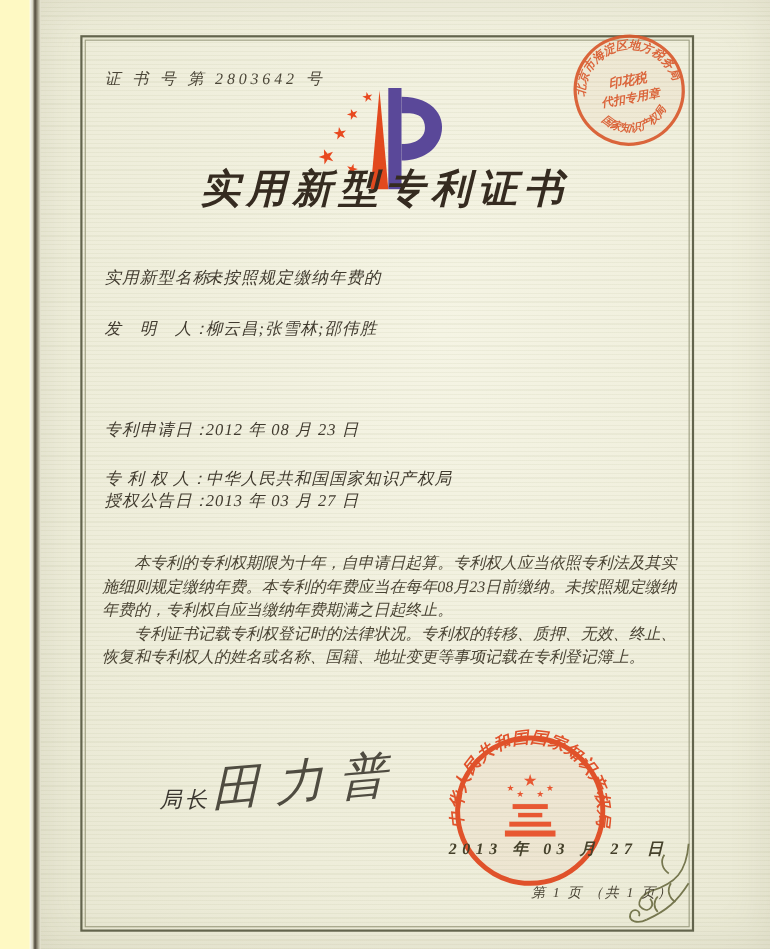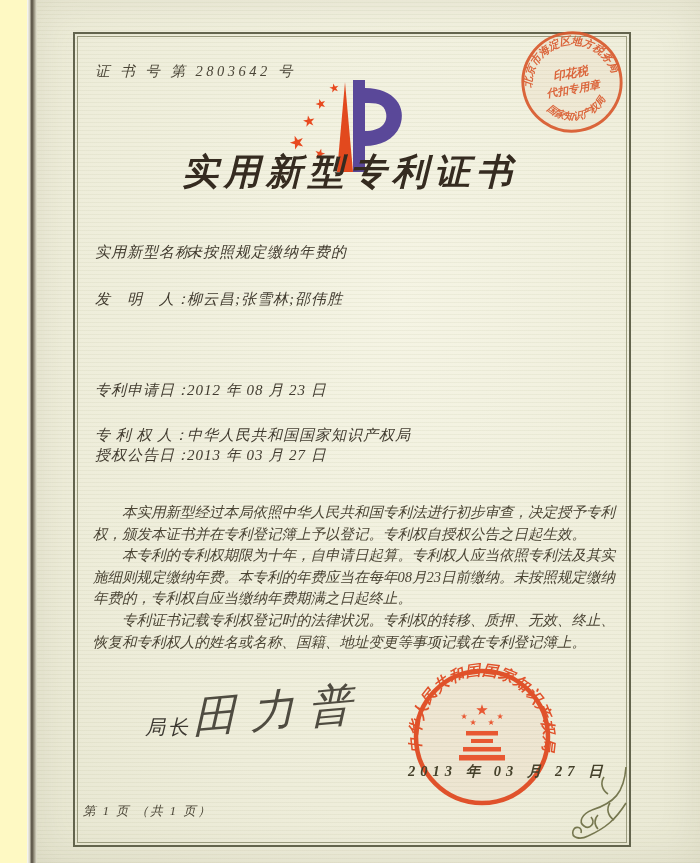--- a/index.html
+++ b/index.html
@@ -38,21 +38,21 @@
   .body-text p{margin:0;text-indent:2em;}
 
   .sig-title{position:absolute;left:145px;top:714px;font-size:20px;letter-spacing:3px;color:#3c3831;}
   .sig-name{position:absolute;left:192px;top:680px;width:200px;font-size:44px;color:#3a362c;
     letter-spacing:14px;transform:rotate(-5deg) skewX(-4deg);font-weight:400;opacity:.88;white-space:nowrap;}
 
   .seal{position:absolute;left:408px;top:663px;width:148px;height:148px;opacity:.95;}
   .seal-date{position:absolute;left:408px;top:762px;width:195px;text-align:center;
     font-size:14.5px;font-weight:bold;letter-spacing:5px;color:#45412b;z-index:5;white-space:nowrap;}
 
-  .footer{position:absolute;left:83px;width:554px;top:803px;text-align:left;
+  .footer{position:absolute;left:58px;width:554px;top:803px;text-align:right;
     font-size:12.5px;letter-spacing:2px;color:#4a4536;}
 
   .ornament{position:absolute;left:552px;top:763px;width:76px;height:80px;}
 </style>
 </head>
 <body>
 
 <div class="page">
   <div class="paper"></div>
   <div class="binding"></div>
@@ -108,21 +108,20 @@
     <span class="field-label">专利申请日：</span><span>2012 年 08 月 23 日</span>
   </div>
   <div class="field-row f4">
     <span class="field-label">专 利 权 人：</span><span>中华人民共和国国家知识产权局</span>
   </div>
   <div class="field-row f5">
     <span class="field-label">授权公告日：</span><span>2013 年 03 月 27 日</span>
   </div>
 
   <div class="body-text">
-    <p>本实用新型经过本局依照中华人民共和国专利法进行初步审查，决定授予专利权，颁发本证书并在专利登记簿上予以登记。专利权自授权公告之日起生效。</p>
     <p>本专利的专利权期限为十年，自申请日起算。专利权人应当依照专利法及其实施细则规定缴纳年费。本专利的年费应当在每年08月23日前缴纳。未按照规定缴纳年费的，专利权自应当缴纳年费期满之日起终止。</p>
     <p>专利证书记载专利权登记时的法律状况。专利权的转移、质押、无效、终止、恢复和专利权人的姓名或名称、国籍、地址变更等事项记载在专利登记簿上。</p>
   </div>
 
   <div class="sig-title">局长</div>
   <div class="sig-name">田力普</div>
 
   <div class="seal">
     <svg width="148" height="148" viewBox="0 0 148 148">
       <circle cx="74" cy="74" r="66" fill="rgba(224,74,34,0.05)" stroke="#e04a22" stroke-width="4.5"></circle>

